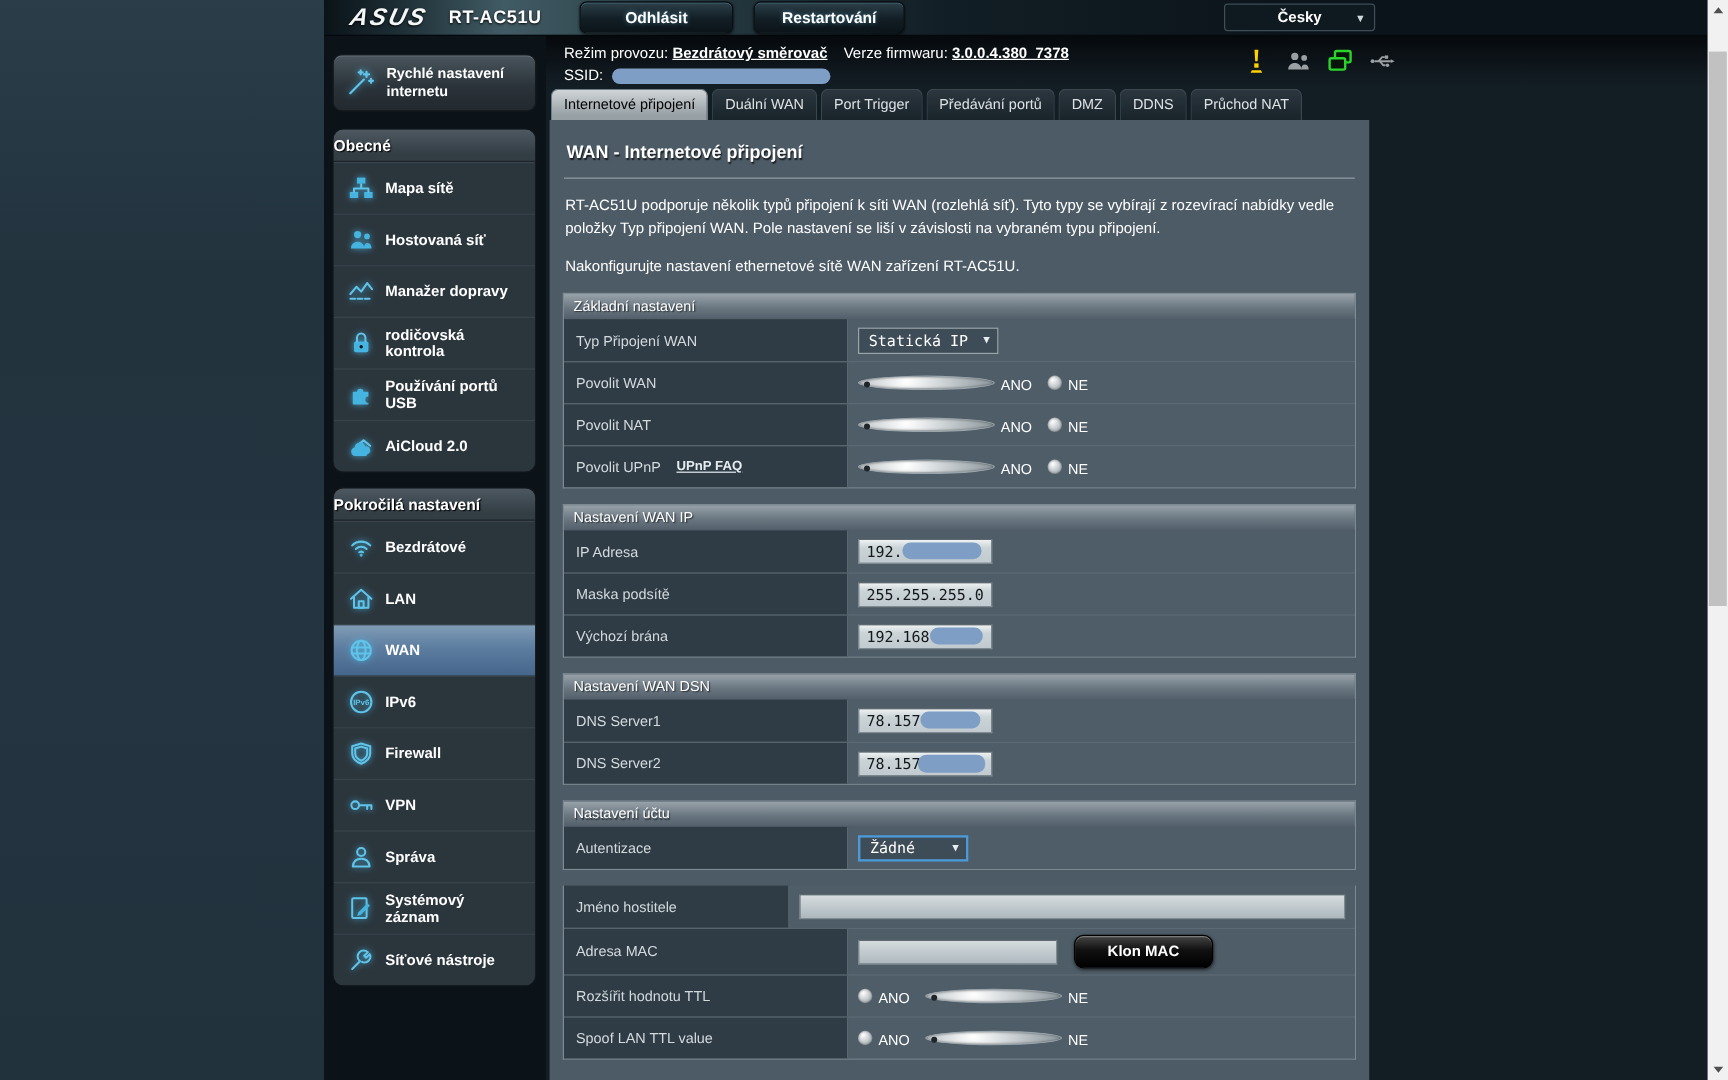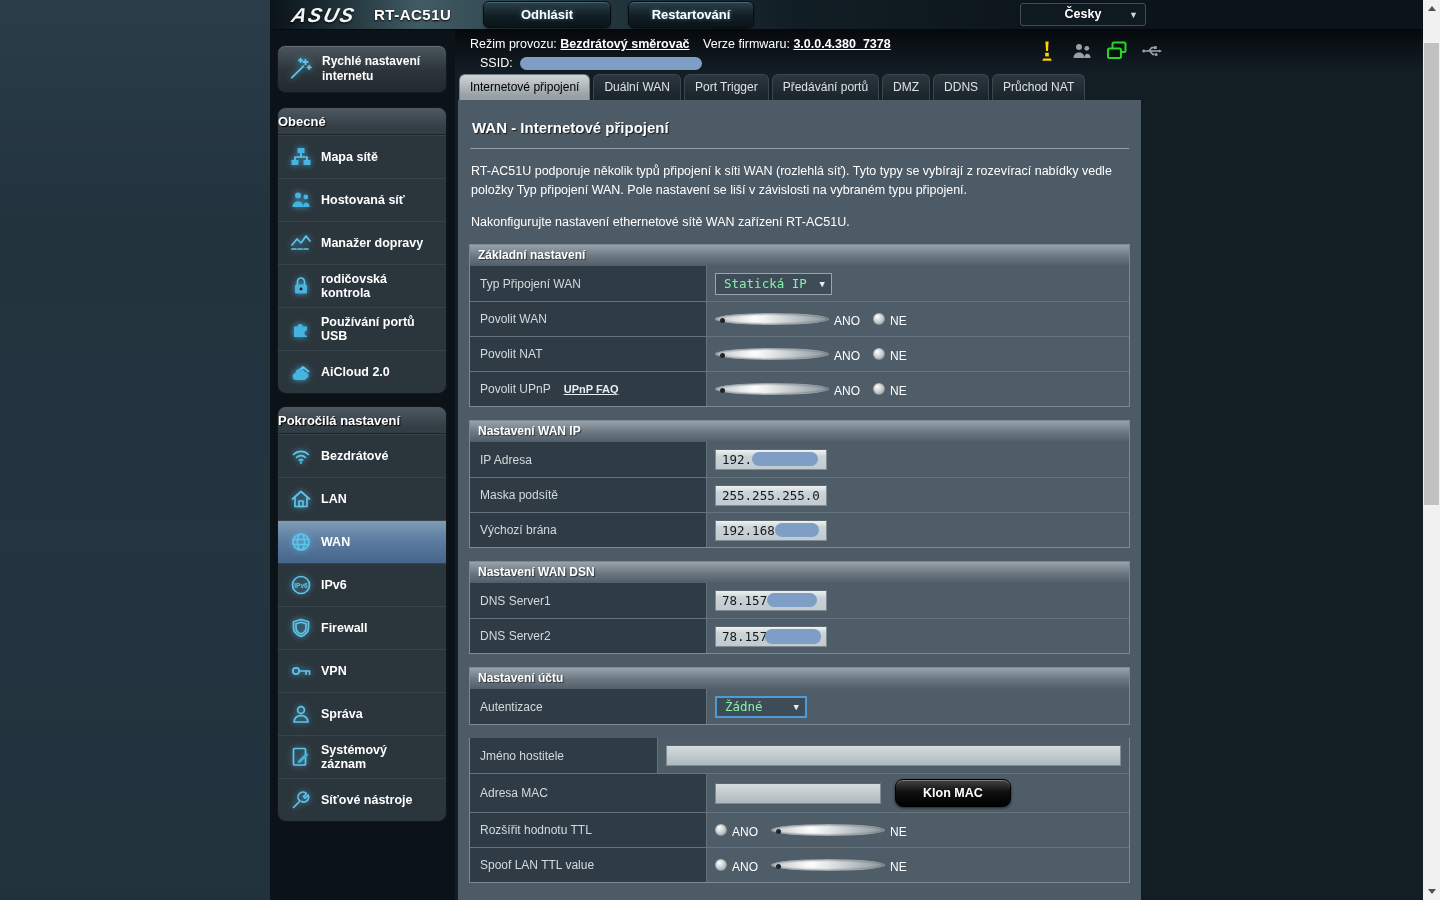--- a/index.html
+++ b/index.html
@@ -48,54 +48,54 @@
   .ic { width:30px; height:28px; flex:0 0 30px; display:flex; align-items:center; justify-content:center;
     filter:drop-shadow(0 0 3px rgba(80,190,235,.8)); }
   .ic svg { stroke:#5fc4ea; fill:none; stroke-width:1.7; stroke-linecap:round; stroke-linejoin:round; }
   .ic svg .f { fill:#45b4e0; stroke:none; }
 
   
   .main { position:absolute; left:185px; top:30px; right:0; bottom:0; background:#131d24; }
   .info { position:relative; height:44px;
     background:linear-gradient(180deg,#06090c,#10191f 70%,#131d24); }
   .l1 { position:absolute; left:15px; top:7px; font-size:12.5px; color:#fff; }
-  .l2 { position:absolute; left:25px; top:26px; font-size:12.5px; color:#fff; display:flex; align-items:center; }
+  .l2 { position:absolute; left:15px; top:26px; font-size:12.5px; color:#fff; display:flex; align-items:center; }
   .lnk { font-weight:bold; text-decoration:underline; cursor:pointer; color:#fff; }
   .sp { display:inline-block; width:10px; }
   .redact { background:#7f9ec5; border-radius:7px; display:inline-block; }
   .ssid-blob { width:182px; height:13px; margin-left:7px; }
   .sticons { position:absolute; left:580px; top:9px; display:flex; gap:11px; align-items:center; }
   .sticon { width:24px; height:24px; cursor:pointer; }
 
   .tabs { position:absolute; top:44px; left:4px; height:26px; display:flex; gap:3px; align-items:flex-end; }
   .tab { padding:0 10px; line-height:25px; height:26px; font-size:12px; color:#dde2e5; cursor:pointer;
     background:linear-gradient(180deg,#2b363e,#19232a); border:1px solid #3a474f; border-bottom:none;
     border-radius:6px 6px 0 0; white-space:nowrap; }
   .tab.active { background:linear-gradient(180deg,#d0d4d6,#96a0a5 85%); color:#000; font-weight:normal; border-color:#6f7c84; }
 
   .panel { position:absolute; top:70px; left:3px; width:683px; height:830px; background:#4d5b66;
     border-radius:0 0 3px 3px; padding:0 11px; }
   .ptitle { font-size:15px; font-weight:bold; color:#fff; padding:19px 2px 12px; margin:0 1px;
     border-bottom:1px solid rgba(230,235,238,.45); text-shadow:1px 1px 1px rgba(0,0,0,.7); }
   .pdesc { font-size:12.5px; color:#fff; margin:13px 2px 0; line-height:1.5; }
 
   .section { margin-top:13px; }
-  .sec-h { height:22px; line-height:21px; color:#fff; font-weight:bold; font-size:12px; padding-left:8px;
+  .sec-h { height:22px; line-height:21px; color:#fff; font-weight:normal; font-size:12px; padding-left:8px;
     background:linear-gradient(180deg,#98a2aa 0%,#6a7781 55%,#525f6a 100%);
     border:1px solid #7e8a92; border-bottom:none; text-shadow:1px 1px 1px rgba(0,0,0,.55); }
   .sec-b { border:1px solid #7e8a92; border-top:none; }
   .row { display:flex; min-height:35px; border-top:1px solid #65737e; }
   .row:first-child { border-top:none; }
   .cl { width:237px; background:#2f3c45; border-right:1px solid #65737e; color:#d3dade; font-size:12px;
     padding:6px 10px; display:flex; align-items:center; flex-wrap:wrap; }
   .cr { flex:1; background:#4f5d68; padding:5px 8px; display:flex; align-items:center; color:#fff; font-size:12px; position:relative; }
 
   .sel { position:relative; display:inline-block; background:#3d4c56; border:1px solid #9aa4ab; height:22px;
     line-height:20px; padding:0 24px 0 8px; font-family:"DejaVu Sans Mono",monospace; font-size:12.5px;
-    color:#86efac; cursor:pointer; min-width:114px; }
+    color:#ffffff; cursor:pointer; min-width:114px; }
   .sel::after { content:"▼"; position:absolute; right:6px; top:0; font-size:9px; color:#e8edf0; }
   .sel.focus { border:2px solid #4e9ad6; line-height:18px; min-width:92px; }
 
   .txt { height:21px; background:linear-gradient(180deg,#eef2f2,#cad3d6 35%,#c1cacf);
     border:1px solid #7f8a91; border-top-color:#5c676e; font-family:"DejaVu Sans Mono",monospace;
     font-size:12.5px; color:#14181b; padding:0 6px; }
   .ip { width:112px; }
   .host { width:455px; background:linear-gradient(180deg,#d6dcde,#adb8be); }
   .mac { width:166px; background:linear-gradient(180deg,#d6dcde,#adb8be); }
   .blurwrap { position:relative; display:inline-block; }

